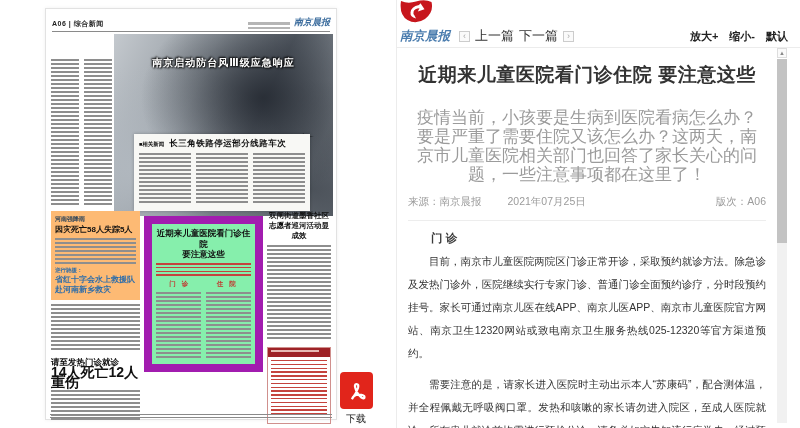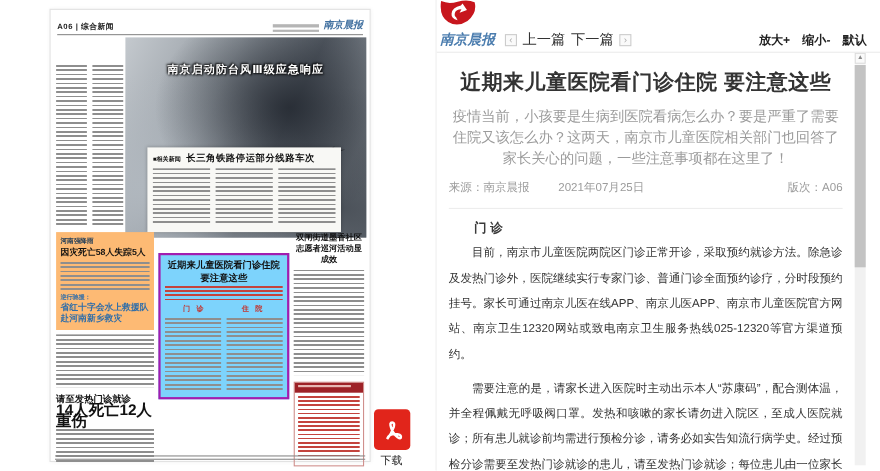--- a/index.html
+++ b/index.html
@@ -59,21 +59,21 @@
   
   .colA { position:absolute; left:5px;  top:202px; width:89px;  height:206px; }
   .colB { position:absolute; left:98px; top:202px; width:119px; height:206px; }
   .colC { position:absolute; left:221px;top:202px; width:64px;  height:206px; }
   .blue-box { background:#fdba74; padding:4px 4px 5px; }
   .kicker-s { font-size:6px; font-weight:bold; color:#1c3a57; margin-bottom:1px; }
   .head-s { font-size:8px; font-weight:bold; color:#111; line-height:10px; }
   .head-blue { color:#2e6da9; }
   .head-center { text-align:center; }
   .pukou-head { font-size:9.5px; font-weight:bold; color:#111; line-height:12px; text-align:center; margin-bottom:4px; }
-  .highlight-box { border:2px solid #a21caf; background:#7dd3fc; padding:4px 4px; margin-top:19px; }
+  .highlight-box { border:8px solid #a21caf; background:#86efac; padding:4px 4px; margin-top:5px; }
   .hl-title { font-size:8.5px; font-weight:bold; color:#111; line-height:10.5px; text-align:center; }
   .hl-labels { display:flex; justify-content:space-around; margin:4px 0 3px; }
   .hl-labels span { font-size:6.5px; font-weight:bold; color:#c2342e; letter-spacing:2px; }
   .red-ad-box { margin-top:6px; border:1px solid #d0908d; }
   .red-ad-header { height:9px; background:#9e2227; padding:2px 3px; }
   .red-ad-header i { display:block; width:85%; height:2px; background:#e7b9b4; }
   .paper-bottom-rule { position:absolute; left:4px; right:4px; bottom:1px; height:4px; border-top:1px solid #8a8a8a; border-bottom:1px solid #8a8a8a; }
   
   .pdf-download { position:absolute; left:339px; top:372px; width:34px; text-align:center; cursor:pointer; }
   .pdf-icon { width:33px; height:37px; background:#e1251b; border-radius:4px; display:flex; align-items:center; justify-content:center; margin:0 auto; }
@@ -82,22 +82,22 @@
   .right-pane { position:absolute; left:397px; top:0; width:403px; height:428px; background:#fff; }
   .brand-logo { position:absolute; left:1px; top:0; }
   .toolbar { position:absolute; left:3px; right:12px; top:27px; height:18px; display:flex; align-items:center; }
   .toolbar-logo-text { font-family:"Liberation Serif","DejaVu Serif",serif; font-style:italic; font-weight:bold; font-size:12.5px; color:#4a7cae; margin-right:9px; }
   .nav-box { width:11px; height:11px; border:1px solid #ccc; color:#aaa; font-size:9px; line-height:9px; text-align:center; background:#fafafa; cursor:pointer; }
   .nav-label { font-size:13px; color:#333; margin:0 5px; cursor:pointer; white-space:nowrap; }
   .toolbar-spacer { flex:1; }
   .zoom-ctl { font-size:11px; color:#222; font-weight:600; margin-left:11px; cursor:pointer; white-space:nowrap; }
   .toolbar-rule { position:absolute; left:0; right:0; top:47px; border-top:1px solid #ececec; }
   .article { position:absolute; left:0; top:48px; width:380px; height:380px; overflow:hidden; padding:6px 11px 0 11px; }
-  .article h1 { font-size:19px; font-weight:600; color:#333; text-align:center; letter-spacing:.5px; margin:8px 0 8px; }
-  .article .intro { font-size:13px; color:#9b9b9b; text-align:center; line-height:19px; margin:0 2px 11px; }
+  .article h1 { font-size:19px; font-weight:600; color:#333; text-align:center; letter-spacing:.5px; margin:8px 0 20px; }
+  .article .intro { font-size:17px; color:#9b9b9b; text-align:center; line-height:19px; margin:0 2px 11px; }
   .meta { display:flex; justify-content:space-between; align-items:center; font-size:10.5px; color:#9b9b9b; padding-bottom:11px; border-bottom:1px solid #ededed; margin-bottom:10px; }
   .meta-left { display:flex; gap:26px; }
   .sec-heading { font-size:11.5px; font-weight:600; color:#3a3a3a; text-indent:2em; margin:10px 0 2px; }
   .article p.body { font-size:10.5px; color:#333; line-height:23px; text-align:justify; text-indent:2em; margin:4px 0 8px; }
   
   .scrollbar { position:absolute; left:380px; top:48px; width:10px; height:375px; }
   .scroll-up-btn { position:absolute; left:0; top:0; width:10px; height:10px; border:1px solid #ddd; background:#fafafa; color:#888; font-size:6px; line-height:8px; text-align:center; cursor:pointer; }
   .scroll-track { position:absolute; left:0; top:11px; bottom:0; width:10px; background:#f1f1f1; }
   .scroll-thumb { position:absolute; left:0; top:11px; width:10px; height:184px; background:#c3c3c3; cursor:grab; }
 </style>

